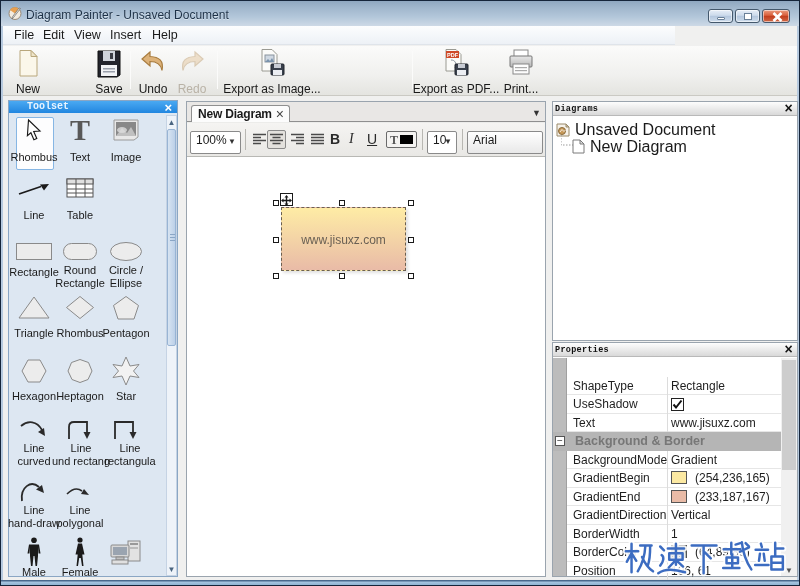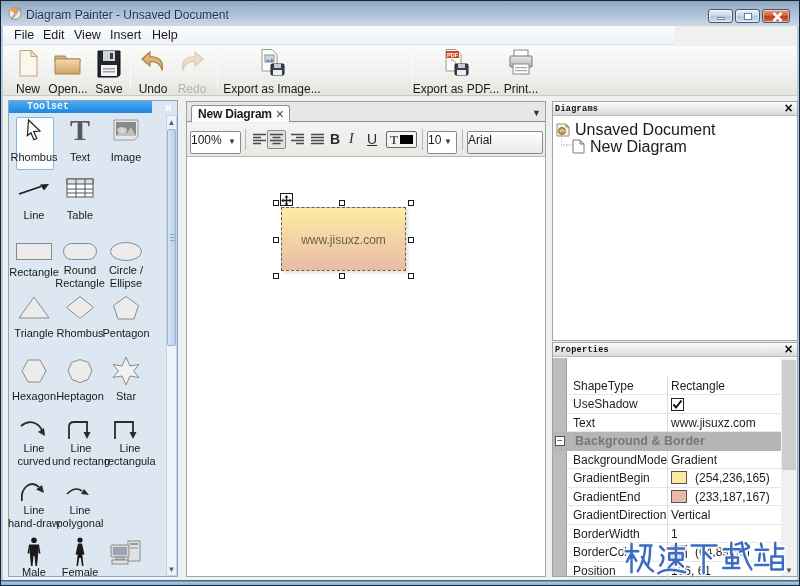--- a/index.html
+++ b/index.html
@@ -19,36 +19,36 @@
 #menubar{position:absolute;left:0;top:0;width:672px;height:19px;background:linear-gradient(180deg,#fcfdfe,#edf1f6);border-bottom:1px solid #dfe4ea;color:#1a1a1a;font-size:12.5px}
 .mi{position:absolute;top:2px}
 #toolbar{position:absolute;left:0;top:20px;width:794px;height:50px;background:linear-gradient(180deg,#fbfbfa 0,#f0f0ee 60%,#e4e4e0 100%);border-bottom:1px solid #cac9c3}
 .tbi{position:absolute;top:2px;text-align:center;font-size:12px;color:#1a1a1a}
 .tbi .lab{display:block;margin-top:1px}
 .tbsep{position:absolute;top:5px;height:38px;width:1px;background:#d2d1cb;border-right:1px solid #fbfbfa}
 
 #ws{position:absolute;left:0;top:70px;width:794px;height:484px;background:#f0f0ef}
 
 #toolset{position:absolute;left:5px;top:4px;width:170px;height:477px;background:#dde7f2;border:1px solid #8aa6c4}
-#tshead{position:absolute;left:0;top:0;width:143px;height:12px;background:linear-gradient(180deg,#4aa9f2,#2186e0);color:#e8f4ff;font-family:"Liberation Mono",monospace;font-size:10px;font-weight:bold;line-height:12px;padding-left:18px}
+#tshead{position:absolute;left:0;top:0;width:168px;height:12px;background:linear-gradient(180deg,#4aa9f2,#2186e0);color:#e8f4ff;font-family:"Liberation Mono",monospace;font-size:10px;font-weight:bold;line-height:12px;padding-left:18px}
 .ticon{position:absolute;width:44px;text-align:center}
 .ticon svg{display:inline-block;vertical-align:top}
 .tlab{position:absolute;width:52px;text-align:center;font-size:11px;line-height:12.5px;color:#1a1a1a}
 #selcell{position:absolute;left:7px;top:16px;width:38px;height:53px;background:#fdfdfe;border:1px solid #86b6e4;border-radius:2px}
 
 .sbtrack{position:absolute;background:#eef3f9;border:1px solid #c5d3e4}
 .sbthumb{position:absolute;background:linear-gradient(90deg,#d7e4f2,#bcd0e8);border:1px solid #98b4d4;border-radius:2px}
 .sbarrow{position:absolute;font-size:8px;color:#4a6580;text-align:center}
 
 #canvasarea{position:absolute;left:183px;top:5px;width:360px;height:476px;background:#ececea;border:1px solid #9aa4ae}
 #tabbar{position:absolute;left:0;top:0;width:358px;height:20px;background:#e9e7e5;border-bottom:1px solid #8f8f8f}
 #tab{position:absolute;left:4px;top:3px;width:99px;height:17px;background:#fcfcfc;border:1px solid #8f8f8f;border-bottom:none;border-radius:3px 3px 0 0;font-size:12px;font-weight:bold;color:#1a1a1a;letter-spacing:-0.2px;line-height:16px;text-align:left;padding-left:6px}
 #fmtbar{position:absolute;left:0;top:21px;width:358px;height:34px;background:linear-gradient(180deg,#f5f4f2,#e9e8e5);border-bottom:1px solid #b8b8b4}
 #paper{position:absolute;left:0;top:55px;width:358px;height:419px;background:#fff}
-.combo{position:absolute;height:23px;background:#fff;border:1px solid #8a8a8a;border-radius:2px;font-size:12px;color:#1a1a1a;line-height:17px;}
+.combo{position:absolute;height:23px;background:#fff;border:1px solid #8a8a8a;border-radius:2px;font-size:12px;color:#1a1a1a;line-height:17px;padding-left:5px}
 .ca{position:absolute;right:4px;top:1px;font-size:8px;color:#333}
 .fsep{position:absolute;top:6px;height:21px;width:1px;background:#b8b7b2}
 .alico{position:absolute;top:9px}
 .fbiu{position:absolute;top:8px;font-size:14px;color:#2a2a2a}
 #shape{position:absolute;left:94px;top:50px;width:125px;height:64px;background:linear-gradient(180deg,#feeca5,#e9bba7);border:1px dashed #6b5f50;text-align:center;line-height:64px;font-size:12px;color:#6a6054;box-shadow:2px 2px 3px rgba(0,0,0,0.12)}
 #movehandle{position:absolute;left:93px;top:36px;width:13px;height:13px;background:#fff;border:1px solid #1a1a1a;text-align:center;line-height:13px}
 .hdl{position:absolute;width:6px;height:6px;background:#fff;border:1px solid #1a1a1a}
 
 .rpanel{position:absolute;left:549px;width:246px;background:#fff;border:1px solid #9aa4ae}
 .rphead{position:absolute;left:0;top:0;width:100%;height:14px;background:linear-gradient(180deg,#fdfdfd,#d9d9d9);border-bottom:1px solid #b9b9b9;font-family:"Liberation Mono",monospace;font-size:8.5px;font-weight:bold;color:#111;line-height:14px;padding-left:2px;letter-spacing:0.3px}
@@ -99,30 +99,20 @@
   <span class="mi" style="left:40px">Edit</span>
   <span class="mi" style="left:71px">View</span>
   <span class="mi" style="left:107px">Insert</span>
   <span class="mi" style="left:149px">Help</span>
  </div>
  <div id="toolbar">
   <div class="tbi" style="left:7px;width:36px"><svg width="30" height="30" viewBox="0 0 30 30">
             <path d="M7 2.5 h11 l6 6 V28 H7 z" fill="#fbf7ea" stroke="#b9a77c"></path>
             <path d="M18 2.5 l6 6 h-6 z" fill="#eee4c8" stroke="#b9a77c"></path>
           </svg><span class="lab">New</span></div>
-  <div class="tbi" style="left:42px;width:46px"><svg width="32" height="30" viewBox="0 0 32 30">
-            <path d="M3 8 h10 l2 3 h13 v3 H3 z" fill="#d8b277" stroke="#a9824a"></path>
-            <path d="M3 26 V11 h25 v15 z" fill="url(#fold)" stroke="#a9824a"></path>
-            <defs>
-              <linearGradient id="fold" x1="0" y1="0" x2="0" y2="1">
-                <stop offset="0" stop-color="#f2dcb2"></stop>
-                <stop offset="1" stop-color="#cfa265"></stop>
-              </linearGradient>
-            </defs>
-          </svg><span class="lab">Open...</span></div>
   <div class="tbi" style="left:86px;width:40px"><svg width="28" height="30" viewBox="0 0 28 30">
             <path d="M3 3 h22 v24 l-3 2 H3 z" fill="#23242c" stroke="#111"></path>
             <rect x="8" y="3" width="12" height="10" fill="#cfd3da"></rect>
             <rect x="15" y="5" width="3" height="6" fill="#3a3c44"></rect>
             <rect x="6" y="17" width="16" height="11" fill="#f2f3f5"></rect>
             <rect x="8" y="20" width="12" height="1.5" fill="#9aa0ab"></rect>
             <rect x="8" y="23" width="12" height="1.5" fill="#9aa0ab"></rect>
           </svg><span class="lab">Save</span></div>
   <div class="tbsep" style="left:127px"></div>
   <div class="tbi" style="left:129px;width:42px"><svg width="32" height="30" viewBox="0 0 32 30">

